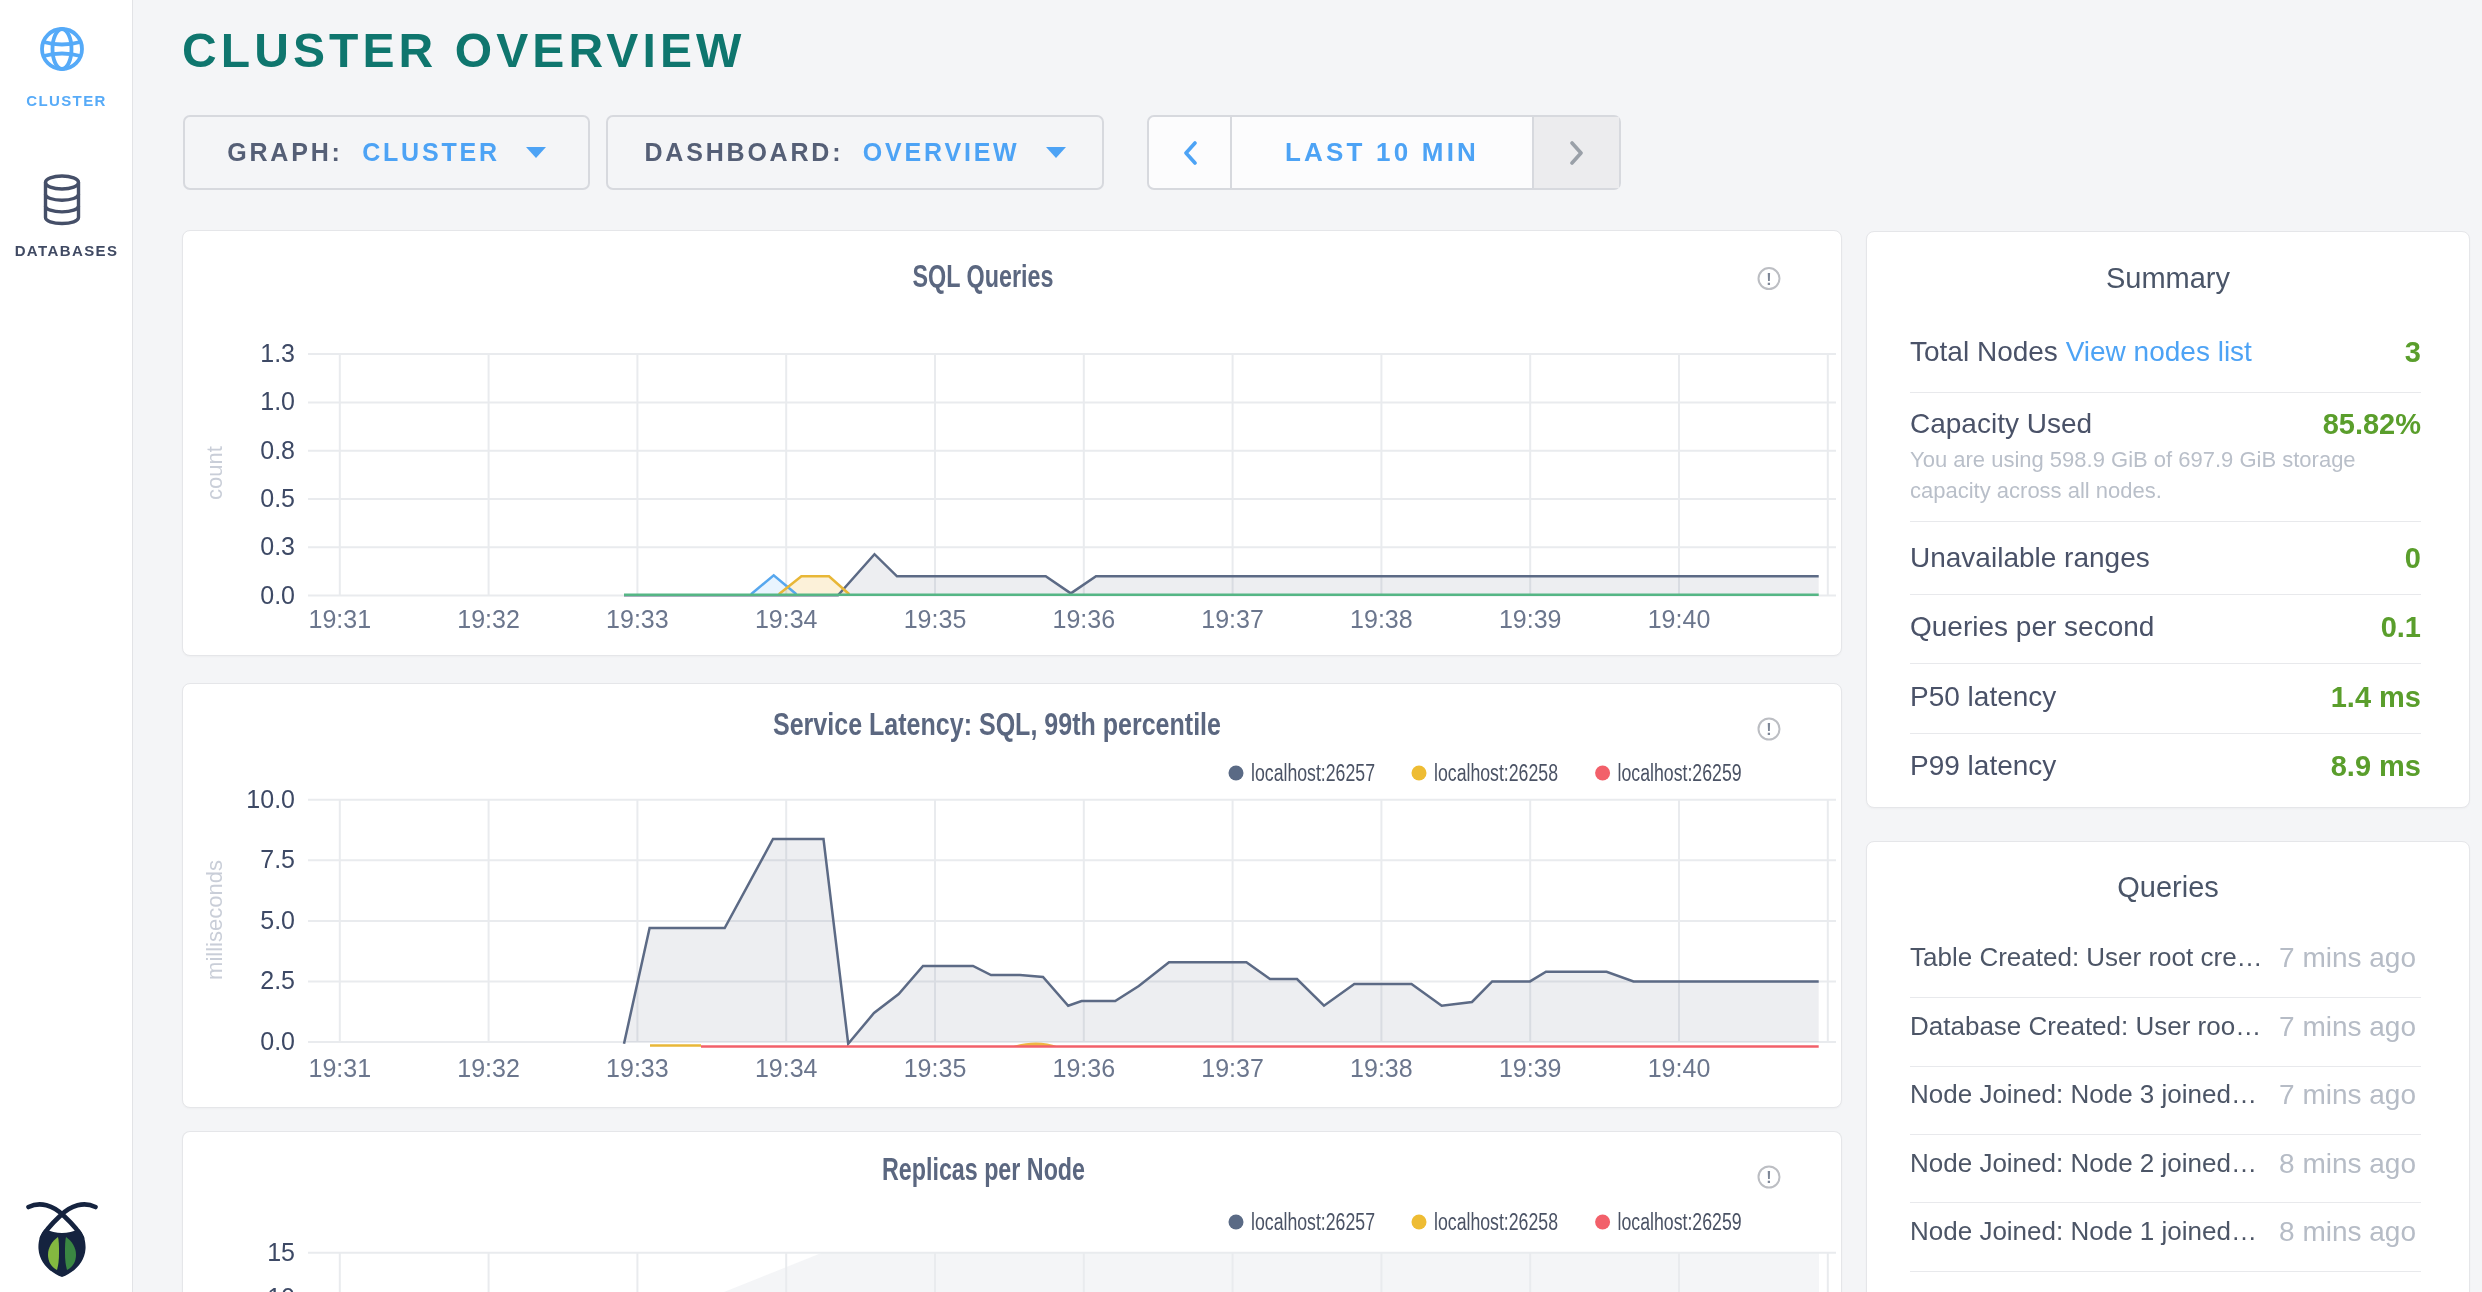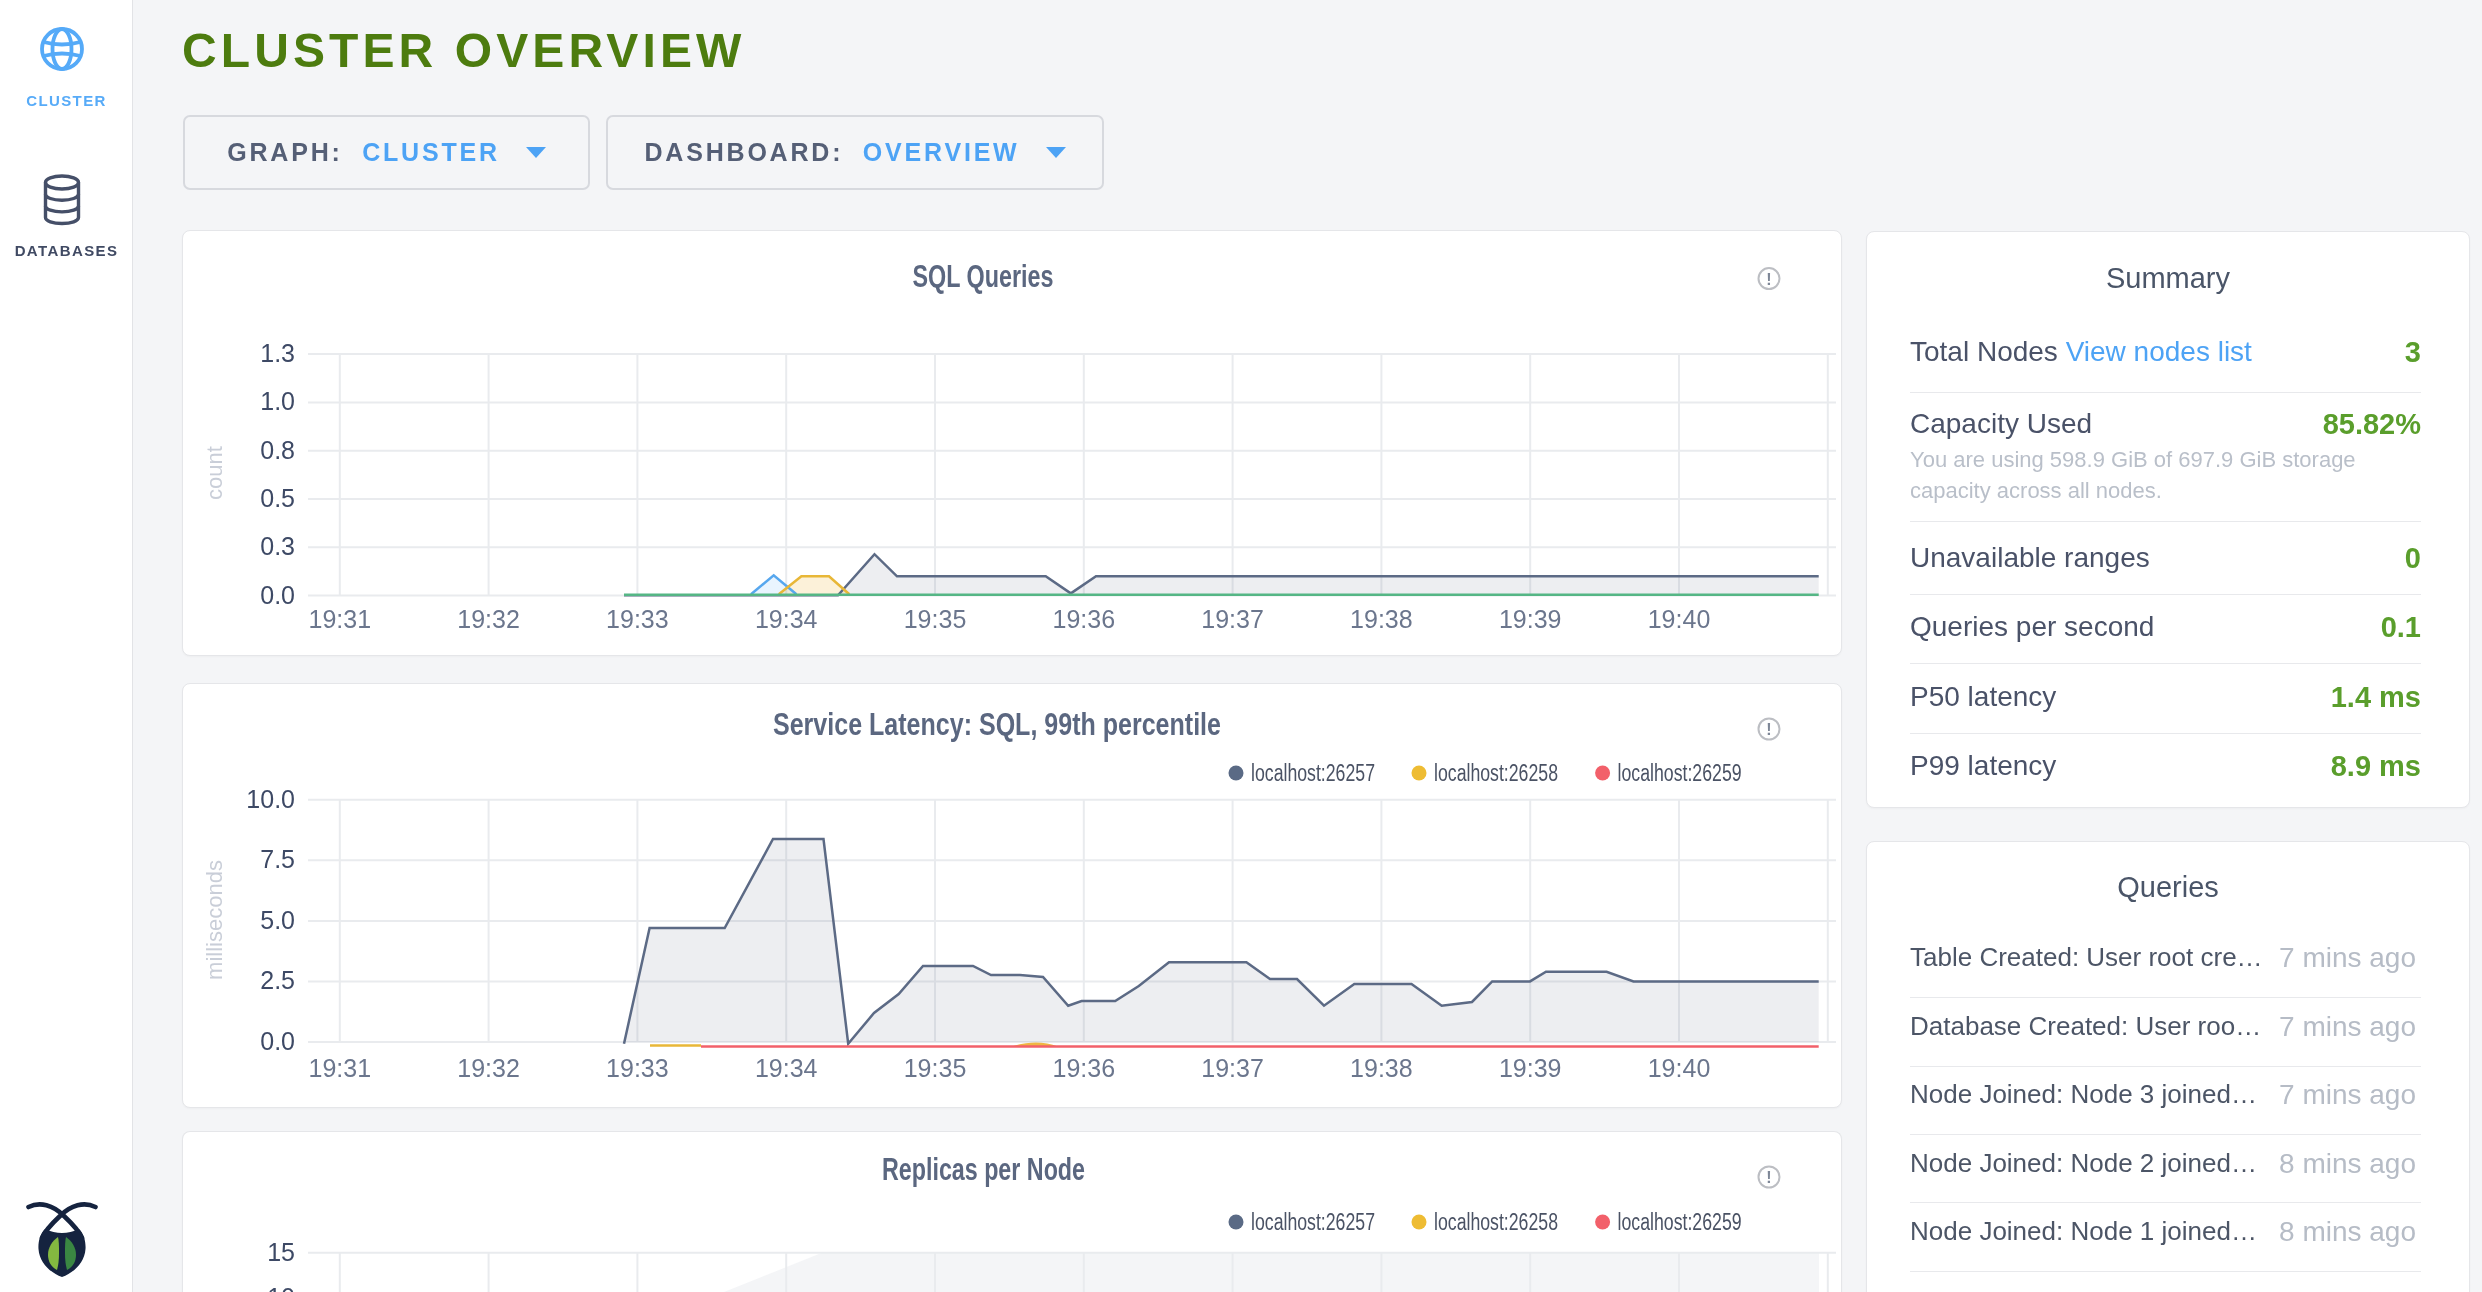--- a/index.html
+++ b/index.html
@@ -1,20 +1,20 @@
 <!DOCTYPE html>
 <html><head><meta charset="utf-8">
 <style>
 * { margin:0; padding:0; box-sizing:border-box; }
 html,body { width:2482px; height:1292px; background:#f4f5f7; font-family:"Liberation Sans",sans-serif; overflow:hidden; }
 #root { position:relative; width:2482px; height:1292px; }
 #sidebar { position:absolute; left:0; top:0; width:133px; height:1292px; background:#ffffff; border-right:1px solid #e2e3e6; }
 .navlab { position:absolute; width:133px; text-align:center; font-size:15px; font-weight:bold; letter-spacing:1.4px; }
 .card { position:absolute; background:#ffffff; border:1px solid #e5e6e9; border-radius:8px; box-shadow:0 1px 2px rgba(0,0,0,0.03); }
-h1 { position:absolute; left:182px; top:23px; font-size:48px; font-weight:bold; letter-spacing:4.1px; color:#4d7c0f; }
+h1 { position:absolute; left:182px; top:23px; font-size:48px; font-weight:bold; letter-spacing:4.1px; color:#0f766e; }
 .drop { position:absolute; top:115px; height:75px; border:2px solid #d7d9de; border-radius:7px; display:flex; align-items:center; justify-content:center; font-size:25px; font-weight:bold; letter-spacing:2.8px; color:#555f76; }
 .blue { color:#4da3f5; }
 .tri { display:inline-block; width:0; height:0; border-left:10px solid transparent; border-right:10px solid transparent; border-top:11px solid #4da3f5; margin-left:26px; }
 #timewin { position:absolute; left:1147px; top:115px; width:474px; height:75px; border:2px solid #d7d9de; border-radius:7px; background:#fcfcfd; display:flex; }
 #timewin .seg { display:flex; align-items:center; justify-content:center; font-size:26px; font-weight:bold; letter-spacing:3.2px; }
 .chart { position:absolute; }
 .grid { stroke:#e9ebee; stroke-width:2; }
 .ytick { font-size:25px; fill:#3d4965; }
 .xtick { font-size:25px; fill:#6b768d; }
 .axlab { font-size:22px; fill:#c9ced8; }
@@ -55,20 +55,33 @@
     <path d="M69.5,9 C58,3.5 45,7 34,18 C26,25.5 19,33 16,40" fill="none" stroke="#15233f" stroke-width="4.6" stroke-linecap="round"></path>
     <path d="M19,31 Q36,39 53,31 C58,36 60,44 59.5,51 C58.5,65 48,74.5 36,79 C24,74.5 13.5,65 12.5,51 C12,44 14,36 19,31 Z" fill="#15233f"></path>
     <path d="M32,39 C26,43 22,50 22,56.5 C22,63.5 25,69 31,72 C32.5,67 33,61 33,55.5 C33,48.5 33,43 32,39 Z" fill="#84b940"></path>
     <path d="M40,39 C46,43 50,50 50,56.5 C50,63.5 47,69 41,72 C39.5,67 39,61 39,55.5 C39,48.5 39,43 40,39 Z" fill="#3a8742"></path>
   </svg>
 </div>
 
 <h1>CLUSTER OVERVIEW</h1>
 <div class="drop" style="left:183px;width:407px"><span style="color:#555f76">GRAPH:</span>&nbsp;&nbsp;<span class="blue">CLUSTER</span><span class="tri"></span></div>
 <div class="drop" style="left:606px;width:498px"><span style="color:#555f76">DASHBOARD:</span>&nbsp;&nbsp;<span class="blue">OVERVIEW</span><span class="tri"></span></div>
+<div id="timewin">
+  <div class="seg" style="width:83px;border-right:2px solid #d7d9de">
+        <svg width="14" height="24" viewBox="0 0 14 24">
+          <polyline points="12,2 3,12 12,22" fill="none" stroke="#4da3f5" stroke-width="3.6" stroke-linecap="round" stroke-linejoin="round"></polyline>
+        </svg>
+      </div>
+  <div class="seg blue" style="flex:1">LAST 10 MIN</div>
+  <div class="seg" style="width:87px;border-left:2px solid #d7d9de;background:#ececee">
+        <svg width="14" height="24" viewBox="0 0 14 24">
+          <polyline points="2,2 11,12 2,22" fill="none" stroke="#9aa0a8" stroke-width="3.6" stroke-linecap="round" stroke-linejoin="round"></polyline>
+        </svg>
+      </div>
+</div>
 
 <div class="card" style="left:182px;top:230px;width:1660px;height:426px"></div>
 <div class="card" style="left:182px;top:683px;width:1660px;height:425px"></div>
 <div class="card" style="left:182px;top:1131px;width:1660px;height:161px;border-bottom:none;border-radius:8px 8px 0 0"></div>
 <svg class="chart" style="left:182px;top:230px" width="1660" height="426" viewBox="0 0 1660 426">
 <text x="801" y="56.5" class="ctitle" text-anchor="middle" textLength="141" lengthAdjust="spacingAndGlyphs">SQL Queries</text>
 <circle cx="1587" cy="48.6" r="10.5" fill="none" stroke="#bcbec3" stroke-width="2"></circle>
 <text x="1587" y="55" text-anchor="middle" style="font-size:16px;font-weight:bold;fill:#7e8797">!</text>
 <line x1="157.8" y1="124.1" x2="157.8" y2="365.6" class="grid"></line>
 <line x1="306.6" y1="124.1" x2="306.6" y2="365.6" class="grid"></line>

